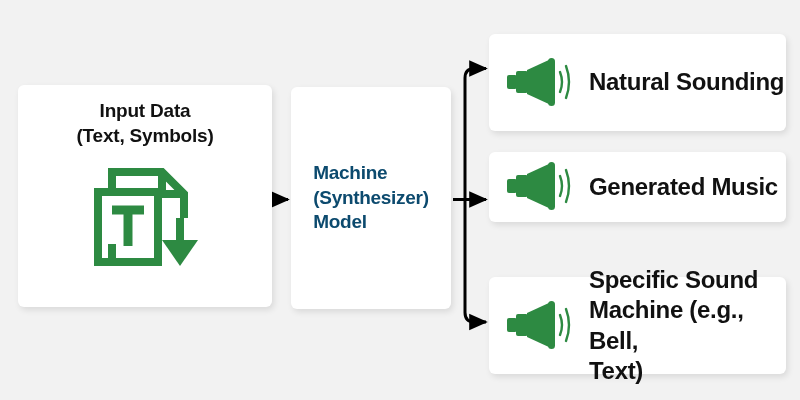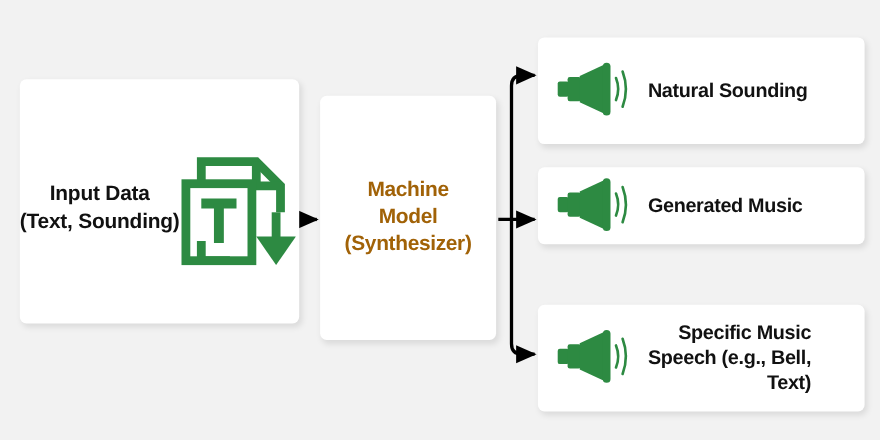--- a/index.html
+++ b/index.html
@@ -23,25 +23,25 @@
     position: absolute;
     background: #ffffff;
     border-radius: 6px;
     box-shadow: 2px 3px 6px rgba(0,0,0,0.10);
     box-sizing: border-box;
   }
 
   
   #input-card {
     left: 18px;
-    top: 72px;
+    top: 85px;
     width: 254px;
     height: 222px;
     display: flex;
-    flex-direction: row;
+    flex-direction: column;
     align-items: center;
     padding-top: 14px;
   }
   #input-card .card-title {
     font-size: 19px;
     font-weight: bold;
     color: #111111;
     text-align: center;
     line-height: 1.30;
     letter-spacing: -0.2px;
@@ -56,22 +56,22 @@
     top: 87px;
     width: 160px;
     height: 222px;
     display: flex;
     align-items: center;
     justify-content: center;
   }
   #model-card .card-title {
     font-size: 19px;
     font-weight: bold;
-    color: #a16207;
-    text-align: center;
+    color: #0c4a6e;
+    text-align: left;
     line-height: 1.30;
     letter-spacing: -0.3px;
     padding: 0 4px;
   }
 
   
   .out-card {
     left: 489px;
     width: 297px;
     display: flex;
@@ -81,26 +81,25 @@
   }
   #out-card-0 { top: 34px;  height: 97px; }
   #out-card-1 { top: 152px; height: 70px; }
   #out-card-2 { top: 277px; height: 97px; }
 
   .out-icon {
     flex: 0 0 auto;
     margin-right: 14px;
   }
   .out-label {
-    font-size: 18px;
+    font-size: 24px;
     font-weight: bold;
     color: #111111;
     line-height: 1.26;
     letter-spacing: -0.3px;
-    text-align: right;
   }
 
   
   #connectors {
     position: absolute;
     left: 0;
     top: 0;
     width: 800px;
     height: 400px;
     pointer-events: none;
@@ -123,21 +122,21 @@
     <line x1="453" y1="199.5" x2="486" y2="199.5" stroke="#000000" stroke-width="3" marker-end="url(#arrowhead)"></line>
 
     <path d="M465,199.5 L465,78 Q465,68.5 474.5,68.5 L486,68.5" fill="none" stroke="#000000" stroke-width="3" marker-end="url(#arrowhead)"></path>
 
     <path d="M465,199.5 L465,312.5 Q465,322 474.5,322 L486,322" fill="none" stroke="#000000" stroke-width="3" marker-end="url(#arrowhead)"></path>
   </svg>
 
   <div class="card" id="input-card">
     <div class="card-title">
       <div>Input Data</div>
-      <div>(Text, Sounding)</div>
+      <div>(Text, Symbols)</div>
     </div>
     <div id="input-icon-wrap">
       <svg width="106" height="112" viewBox="0 0 106 112" aria-hidden="true">
         <g fill="none" stroke="#2d8a42" stroke-width="8">
 
           <path d="M20,26 L20,6 L70,6 L92,28 L92,52"></path>
           <path d="M70,6 L70,28 L92,28"></path>
           <path d="M20,96 L46,96"></path>
           <path d="M20,96 L20,78"></path>
 
@@ -151,22 +150,22 @@
           <rect x="84" y="52" width="8" height="30"></rect>
           <path d="M70,74 L106,74 L88,100 z"></path>
         </g>
       </svg>
     </div>
   </div>
 
   <div class="card" id="model-card">
     <div class="card-title">
       <div>Machine</div>
+      <div>(Synthesizer)</div>
       <div>Model</div>
-      <div>(Synthesizer)</div>
     </div>
   </div>
 
   <div class="card out-card" id="out-card-0">
     <span class="out-icon">
       <svg width="70" height="52" viewBox="0 0 70 52" aria-hidden="true">
         <g fill="#2d8a42">
           <rect x="2" y="20" width="10" height="14" rx="2"></rect>
           <rect x="11" y="16" width="12" height="22" rx="2"></rect>
           <path d="M22,15 L46,4 L46,50 L22,39 z"></path>
@@ -212,19 +211,19 @@
           <path d="M22,15 L46,4 L46,50 L22,39 z"></path>
           <rect x="43" y="3" width="7" height="48" rx="3.5"></rect>
         </g>
         <g fill="none" stroke="#2d8a42" stroke-width="2.4" stroke-linecap="round">
           <path d="M55,17 Q59,27 55,37"></path>
           <path d="M61,11 Q67,27 61,43"></path>
         </g>
       </svg>
     </span>
     <span class="out-label">
-      <span>Specific Music</span><br>
-      <span>Speech (e.g., Bell,</span><br>
+      <span>Specific Sound</span><br>
+      <span>Machine (e.g., Bell,</span><br>
       <span>Text)</span>
     </span>
   </div>
 
 </div>
 
 </body></html>

